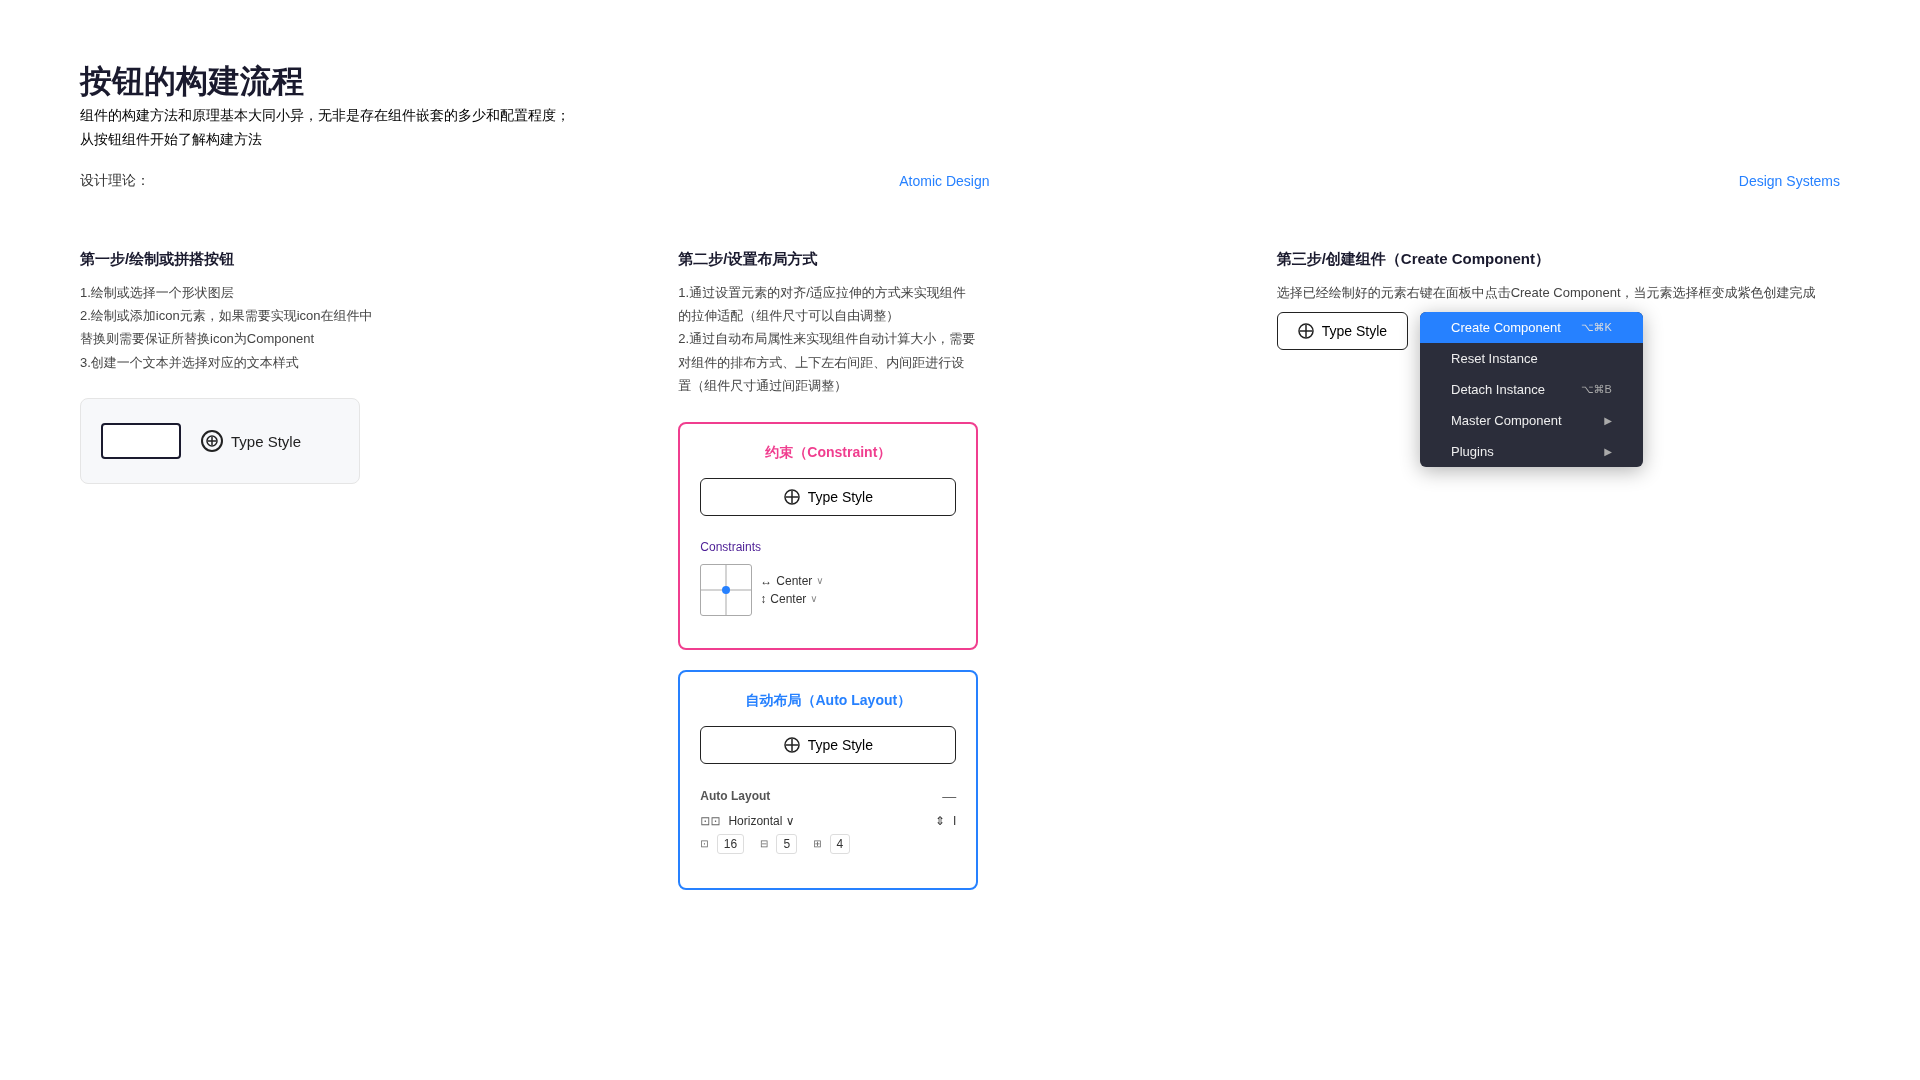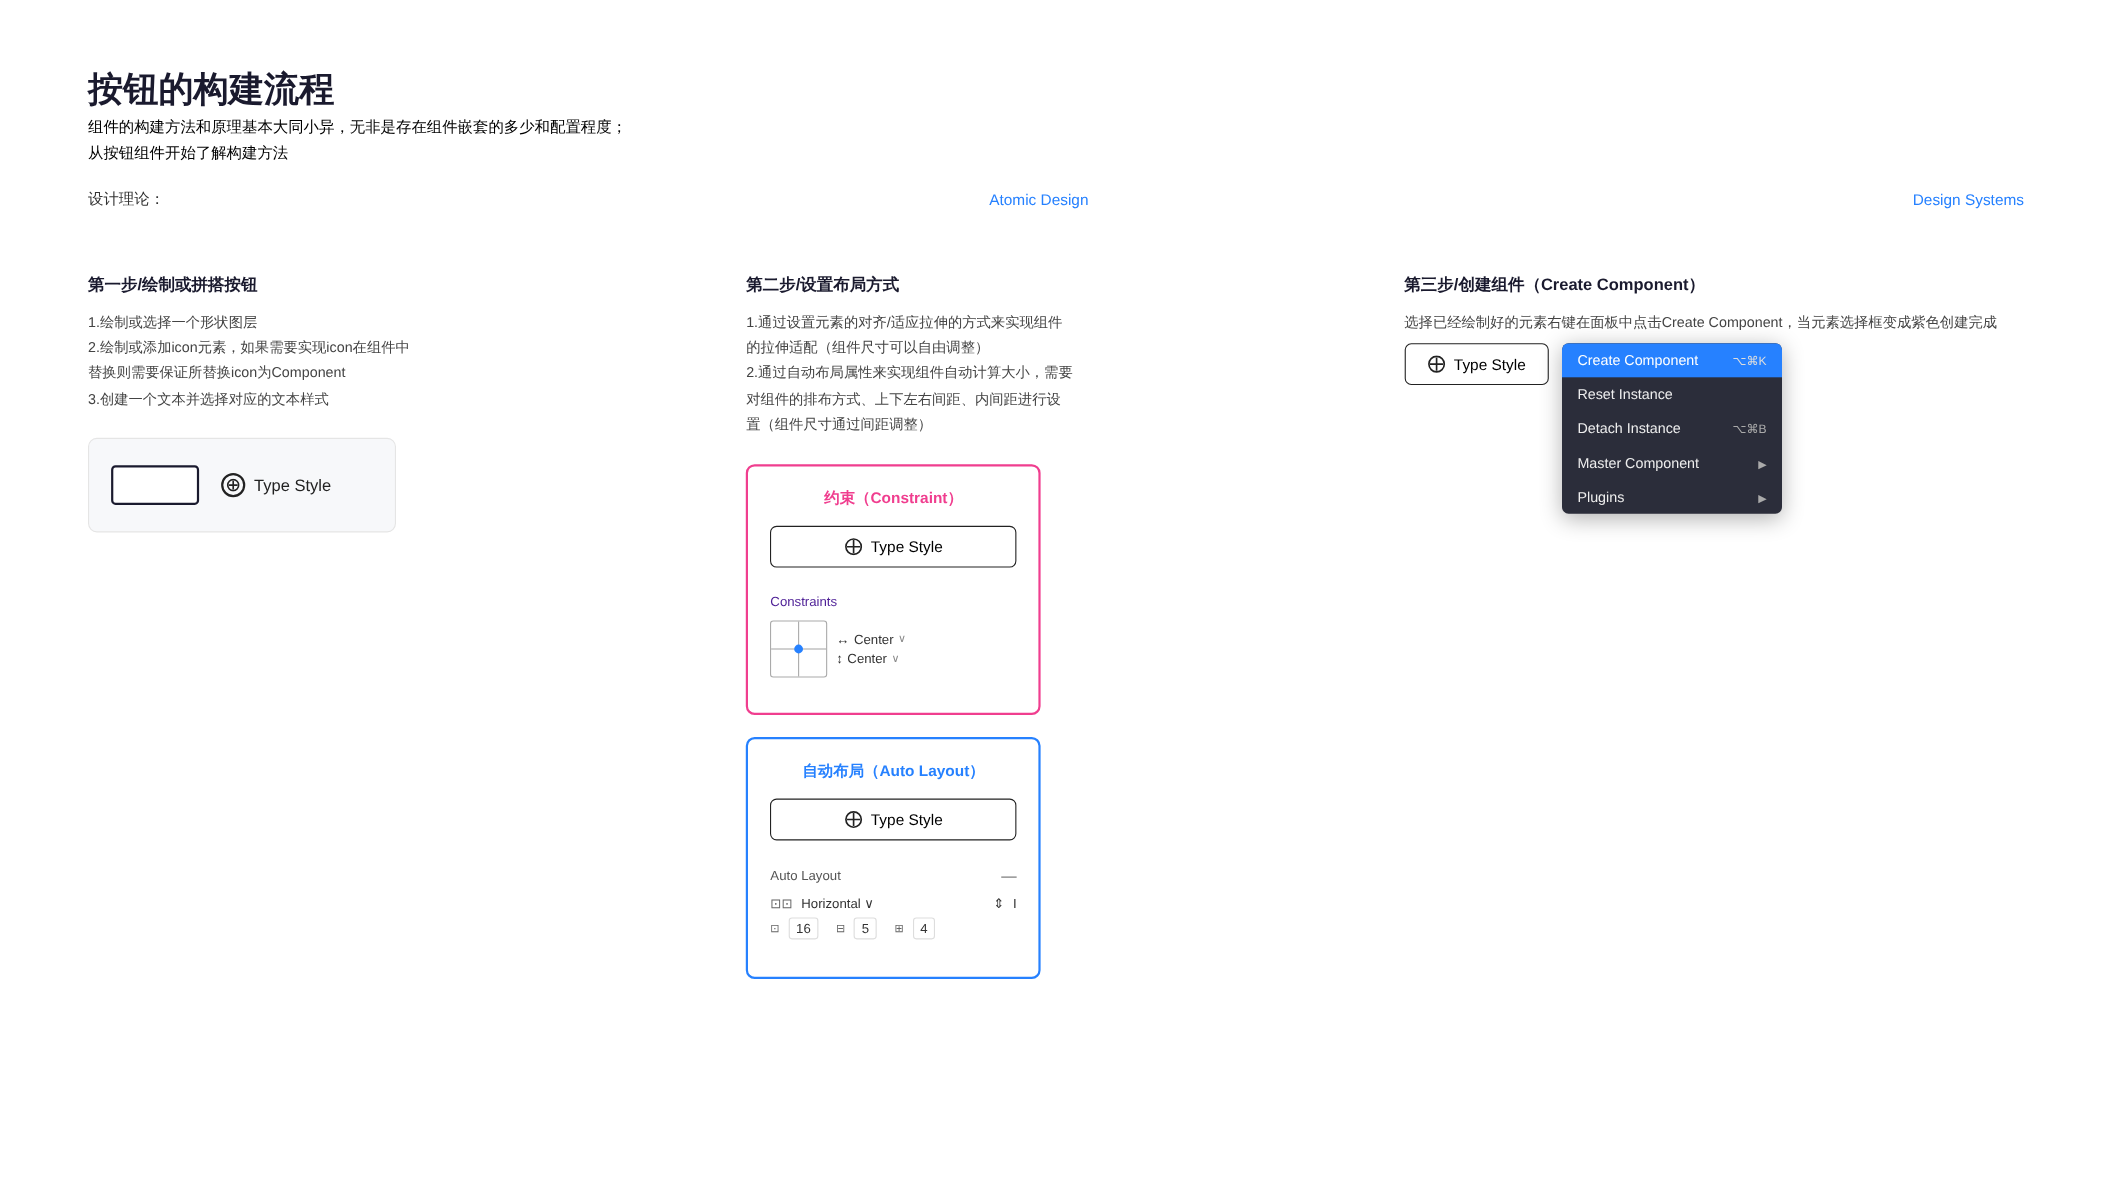--- a/index.html
+++ b/index.html
@@ -94,21 +94,21 @@
       align-items: center;
       justify-content: center;
       font-size: 10px;
     }
 
     
     .step2-cards {
       display: flex;
       flex-direction: column;
       gap: 20px;
-      width: 268px;
+      width: 300px;
     }
 
     
     .constraint-card {
       border: 2px solid #f03e8f;
       border-radius: 8px;
       padding: 20px;
       background: white;
     }
     .card-subtitle {
@@ -220,21 +220,21 @@
     }
     .autolayout-header {
       display: flex;
       justify-content: space-between;
       align-items: center;
       margin-bottom: 10px;
     }
     .autolayout-label {
       font-size: 12px;
       color: #555;
-      font-weight: 400;
+      font-weight: 700;
     }
     .minus-icon {
       font-size: 14px;
       color: #666;
     }
     .al-row {
       display: flex;
       align-items: center;
       gap: 8px;
       margin-bottom: 6px;
@@ -266,23 +266,23 @@
     }
     .context-menu {
       background: #2b2d3a;
       border-radius: 6px;
       overflow: hidden;
       min-width: 200px;
       box-shadow: 0 4px 20px rgba(0,0,0,0.3);
     }
     .context-menu-item {
       display: flex;
-      align-items: flex-end;
+      align-items: center;
       justify-content: space-between;
-      padding: 8px 14px;
+      padding: 8px 31px;
       font-size: 13px;
       color: #eee;
       cursor: pointer;
     }
     .context-menu-item.active {
       background: #2681ff;
       color: white;
     }
     .menu-shortcut {
       font-size: 11px;

